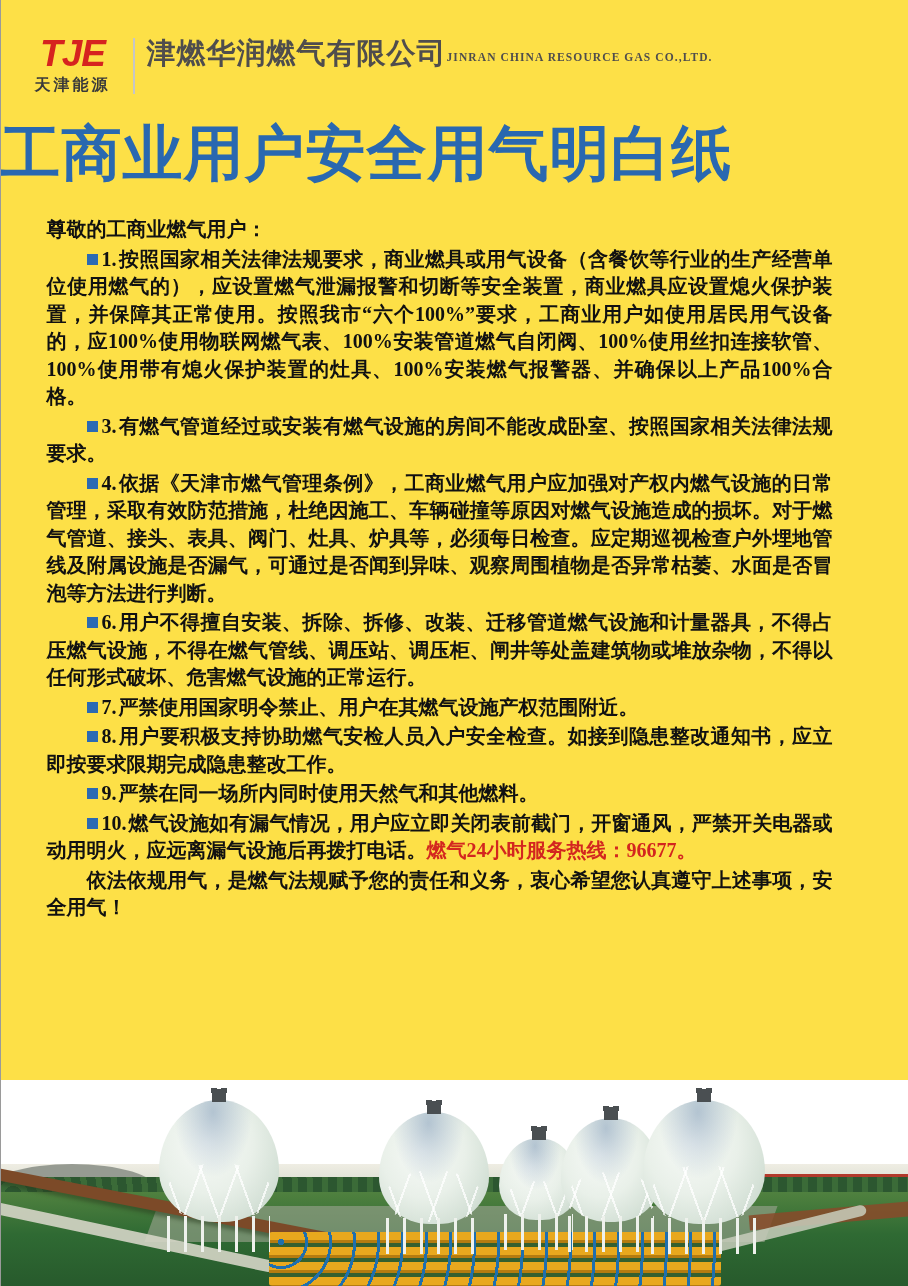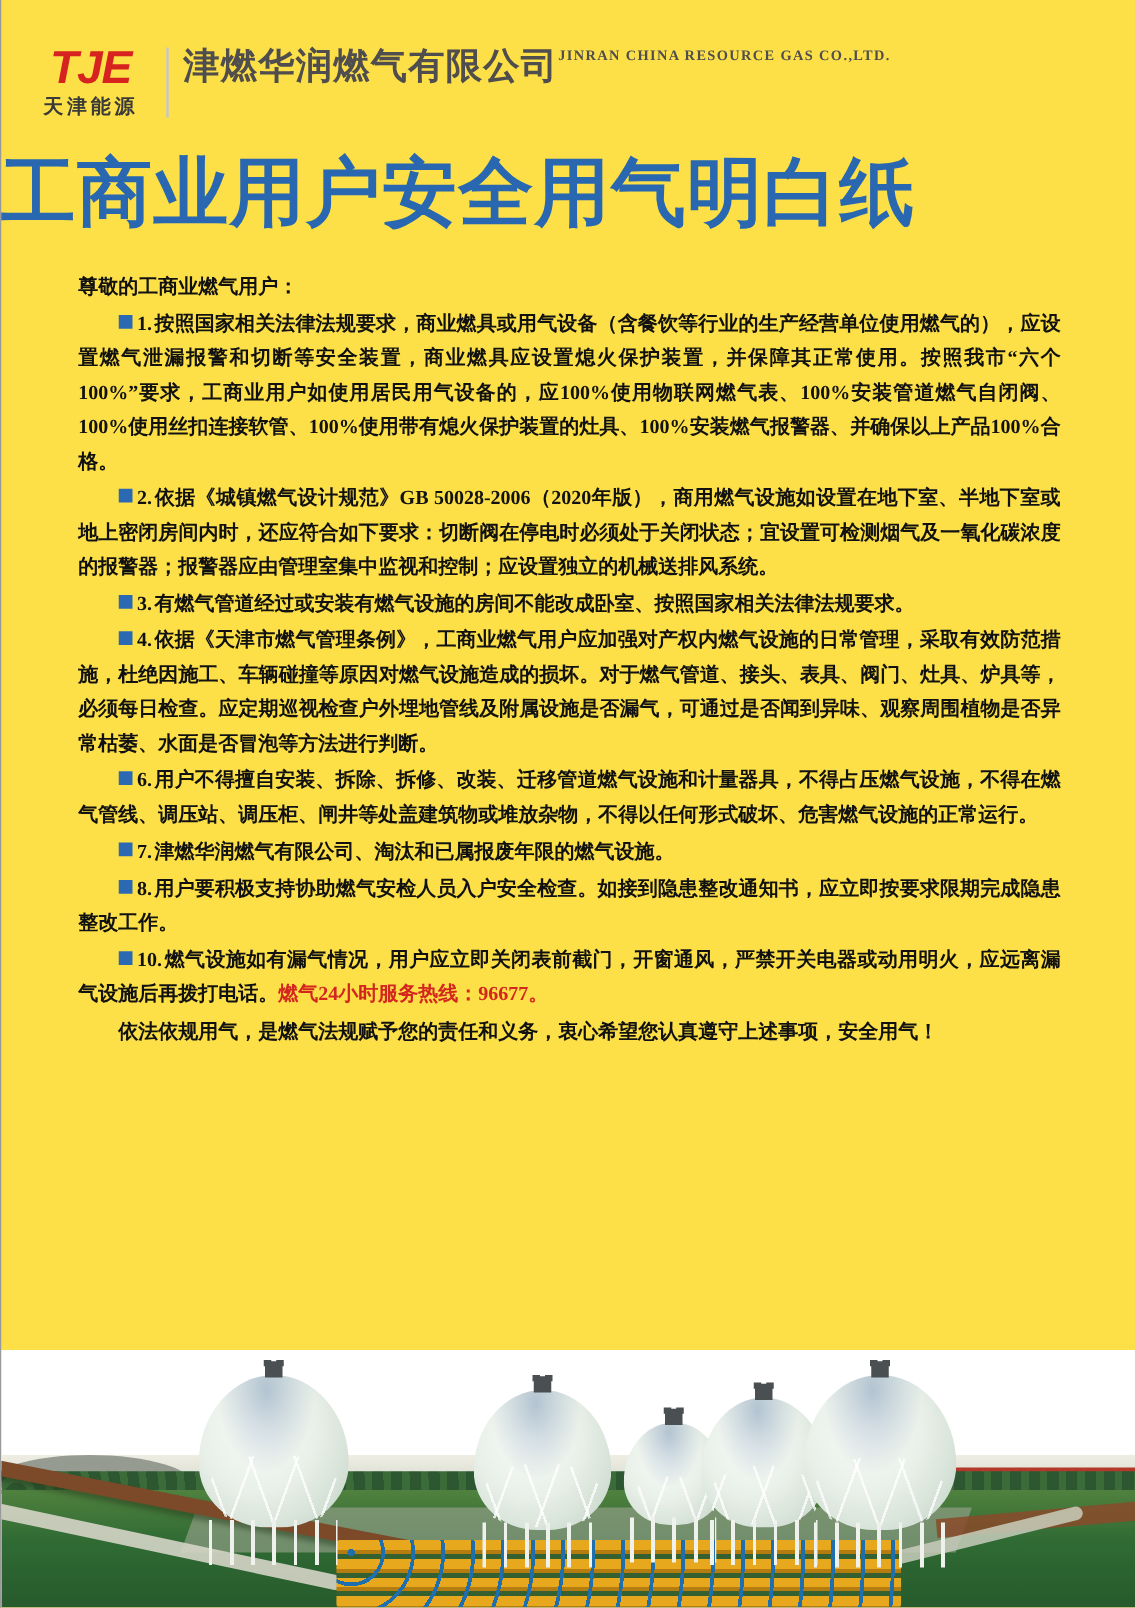--- a/index.html
+++ b/index.html
@@ -8,26 +8,26 @@
   
   .brand{position:absolute;top:36px;left:34px;display:flex;align-items:flex-start;}
   .logo-mark{display:flex;flex-direction:column;align-items:center;margin-right:12px;}
   .logo-acronym{font-family:"Liberation Sans","DejaVu Sans",sans-serif;font-style:italic;font-weight:900;
                 font-size:37px;line-height:36px;color:#d6231f;letter-spacing:-1px;}
   .logo-cn{font-family:"Liberation Sans","DejaVu Sans",sans-serif;font-weight:bold;font-size:16px;
            color:#3a3a3a;letter-spacing:3px;margin-top:3px;white-space:nowrap;}
   .brand-divider{width:2px;height:56px;background:#c6c6c6;margin:2px 12px 0 10px;}
   .company{display:flex;flex-direction:row;}
   .company-cn{font-size:29px;font-weight:bold;color:#4f4d4d;letter-spacing:1px;line-height:34px;white-space:nowrap;}
-  .company-en{font-size:11.5px;font-weight:bold;color:#4f4d4d;letter-spacing:1.1px;margin-top:3px;white-space:nowrap;}
+  .company-en{font-size:11.5px;font-weight:bold;color:#4f4d4d;letter-spacing:1.1px;margin-top:15px;white-space:nowrap;}
   
   .doc-title{margin:118px 0 0 0;text-align:left;font-size:60px;line-height:72px;font-weight:bold;
              color:#2968b0;letter-spacing:1px;white-space:nowrap;}
   
-  .notice-body{position:absolute;top:216px;left:62px;width:786px;font-size:16px;line-height:27.5px;
+  .notice-body{position:absolute;top:216px;left:46px;width:786px;font-size:20px;line-height:27.5px;
                font-weight:bold;text-align:justify;}
   .notice-body p{margin:0 0 2px 0;}
   .indent{text-indent:2em;}
   .sq{display:inline-block;width:11px;height:11px;background:#2b6ab3;margin-right:4px;transform:translateY(-1px);}
   .num{margin-right:2px;}
   .hotline{color:#d3261f;}
   
   .photo{position:absolute;left:0;bottom:0;width:908px;height:206px;background:#fff;overflow:hidden;}
   .haze{position:absolute;top:84px;left:0;width:100%;height:26px;
         background:linear-gradient(#eceade,#cfd4c6);opacity:.85;}
@@ -92,33 +92,33 @@
     </div>
   </div>
 
   <h1 class="doc-title">工商业用户安全用气明白纸</h1>
 
   <div class="notice-body">
     <p>尊敬的工商业燃气用户：</p>
 
     <p class="indent"><span class="sq"></span><span class="num">1.</span><span>按照国家相关法律法规要求，商业燃具或用气设备（含餐饮等行业的生产经营单位使用燃气的），应设置燃气泄漏报警和切断等安全装置，商业燃具应设置熄火保护装置，并保障其正常使用。按照我市“六个100%”要求，工商业用户如使用居民用气设备的，应100%使用物联网燃气表、100%安装管道燃气自闭阀、100%使用丝扣连接软管、100%使用带有熄火保护装置的灶具、100%安装燃气报警器、并确保以上产品100%合格。</span></p>
 
-    <p class="indent"><span class="sq"></span><span class="num">2.</span><span>依据《城镇燃气设计规范》GB 50028-2006（2020年版），商用燃气设施如设置在地下室、半地下室或地上密闭房间内时，还应符合如下要求：切断阀在停电时必须处于关闭状态；宜设置可检测烟气及一氧化碳浓度的报警器；报警器应由管理室集中监视和控制；应设置独立的机械送排风系统。</span></p>
 
     <p class="indent"><span class="sq"></span><span class="num">3.</span><span>有燃气管道经过或安装有燃气设施的房间不能改成卧室、按照国家相关法律法规要求。</span></p>
 
     <p class="indent"><span class="sq"></span><span class="num">4.</span><span>依据《天津市燃气管理条例》，工商业燃气用户应加强对产权内燃气设施的日常管理，采取有效防范措施，杜绝因施工、车辆碰撞等原因对燃气设施造成的损坏。对于燃气管道、接头、表具、阀门、灶具、炉具等，必须每日检查。应定期巡视检查户外埋地管线及附属设施是否漏气，可通过是否闻到异味、观察周围植物是否异常枯萎、水面是否冒泡等方法进行判断。</span></p>
 
 
     <p class="indent"><span class="sq"></span><span class="num">6.</span><span>用户不得擅自安装、拆除、拆修、改装、迁移管道燃气设施和计量器具，不得占压燃气设施，不得在燃气管线、调压站、调压柜、闸井等处盖建筑物或堆放杂物，不得以任何形式破坏、危害燃气设施的正常运行。</span></p>
 
-    <p class="indent"><span class="sq"></span><span class="num">7.</span><span>津燃华润燃气有限公司、淘汰和已属报废年限的燃气设施。</span></p>
+    <p class="indent"><span class="sq"></span><span class="num">7.</span><span>严禁使用国家明令禁止、用户在其燃气设施产权范围附近。</span></p>
 
     <p class="indent"><span class="sq"></span><span class="num">8.</span><span>用户要积极支持协助燃气安检人员入户安全检查。如接到隐患整改通知书，应立即按要求限期完成隐患整改工作。</span></p>
 
+    <p class="indent"><span class="sq"></span><span class="num">9.</span><span>严禁在同一场所内同时使用天然气和其他燃料。</span></p>
 
     <p class="indent"><span class="sq"></span><span class="num">10.</span><span>燃气设施如有漏气情况，用户应立即关闭表前截门，开窗通风，严禁开关电器或动用明火，应远离漏气设施后再拨打电话。</span><span class="hotline">燃气24小时服务热线：96677。</span></p>
 
     <p class="indent">依法依规用气，是燃气法规赋予您的责任和义务，衷心希望您认真遵守上述事项，安全用气！</p>
   </div>
 
   <div class="photo">
     <div class="haze"></div>
     <div class="hill-left"></div>
     <div class="redroof-right"></div>

